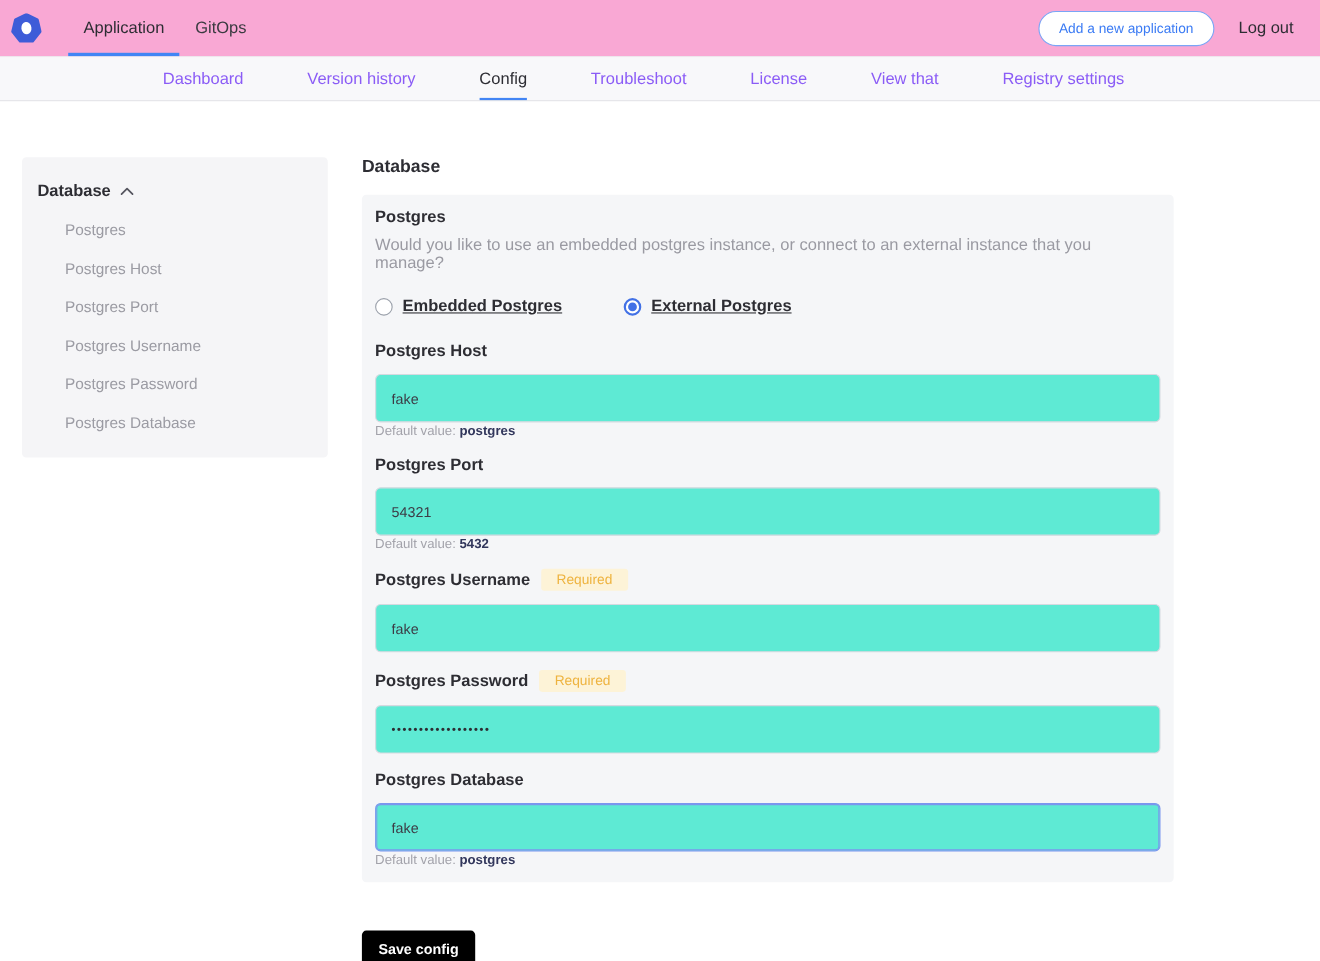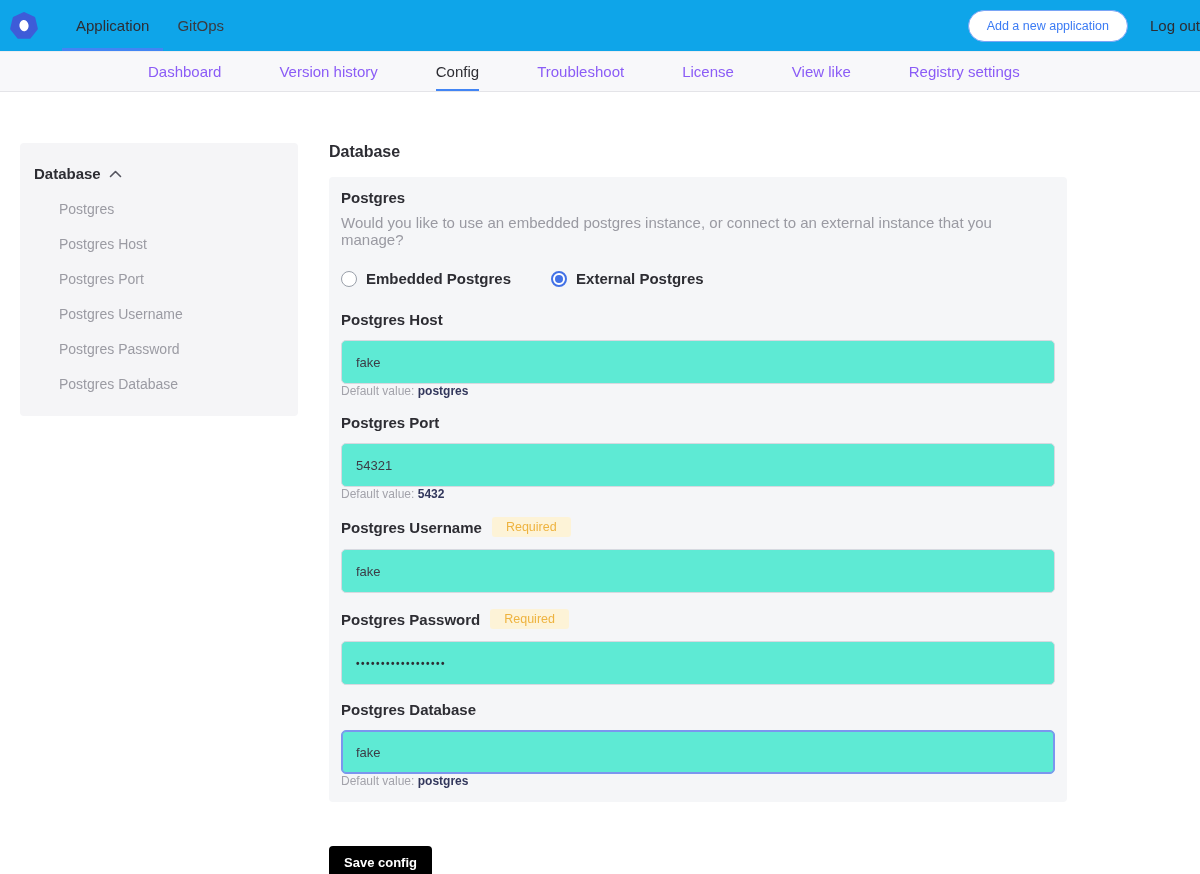--- a/index.html
+++ b/index.html
@@ -2,21 +2,21 @@
 <html><head>
 <meta charset="utf-8">
 <style>
   * { box-sizing: border-box; margin: 0; padding: 0; }
   html, body { width: 1200px; height: 874px; background: #ffffff; overflow: hidden; }
   body { font-family: "Liberation Sans", "DejaVu Sans", sans-serif; color: #323238; }
 
   
   .header {
     height: 52px; display: flex; align-items: stretch;
-    background: #0ea5e9; border-bottom: 1px solid #ededf0; padding-left: 10px; 
+    background: #f9a8d4; border-bottom: 1px solid #ededf0; padding-left: 10px; padding-right: 24px;
   }
   .logo-wrap { display: flex; align-items: center; margin-right: 24px; }
   .header-tabs { display: flex; align-items: stretch; }
   .nav-tab {
     display: flex; align-items: center; padding: 3px 14px 0 14px; cursor: pointer;
     font-size: 15px; font-weight: 500; color: #3a3a40; border-bottom: 3px solid transparent;
   }
   .nav-tab.active { border-bottom-color: #4285f4; color: #2d2d33; }
   .header-right { margin-left: auto; display: flex; align-items: center; gap: 22px; }
   .pill-btn {
@@ -46,21 +46,21 @@
   .side-items { padding-top: 4px; }
   .side-item { font-size: 14px; color: #9b9ba3; line-height: 35px; padding-left: 27px; cursor: pointer; }
 
   
   .main-col { width: 738px; }
   .section-title { font-size: 16px; font-weight: bold; color: #2d2d33; margin-bottom: 16px; }
   .card { background: #f5f6f8; border-radius: 4px; padding: 12px 12px 14px 12px; }
   .group-label { font-size: 15px; font-weight: bold; color: #2d2d33; margin-bottom: 8px; }
   .group-help { font-size: 15px; color: #9a9aa2; margin-bottom: 22px; }
 
-  .radio-row { display: flex; align-items: center; gap: 40px; margin-bottom: 24px; }
+  .radio-row { display: flex; align-items: center; gap: 56px; margin-bottom: 24px; text-decoration: underline; }
   .radio-opt { display: flex; align-items: center; gap: 9px; cursor: pointer; }
   .radio-circle { width: 16px; height: 16px; border-radius: 50%; border: 1.5px solid #9aa0aa; background: #ffffff; position: relative; flex-shrink: 0; }
   .radio-circle.checked { border: 2px solid #4271e6; }
   .radio-circle.checked::after {
     content: ""; position: absolute; left: 50%; top: 50%; transform: translate(-50%,-50%);
     width: 8px; height: 8px; border-radius: 50%; background: #4271e6;
   }
   .radio-label { font-size: 15px; font-weight: bold; color: #2d2d33; }
 
   .field { margin-bottom: 16px; }
@@ -105,21 +105,21 @@
       <span class="logout">Log out</span>
     </div>
   </header>
 
   <nav class="subnav" id="subnav-tabs">
       <div class="subnav-tab">Dashboard</div>
       <div class="subnav-tab">Version history</div>
       <div class="subnav-tab active">Config</div>
       <div class="subnav-tab">Troubleshoot</div>
       <div class="subnav-tab">License</div>
-      <div class="subnav-tab">View like</div>
+      <div class="subnav-tab">View that</div>
       <div class="subnav-tab">Registry settings</div>
     </nav>
 
   <div class="content">
 
     <aside class="sidebar">
       <div class="side-group">
         <span>Database</span>
         <svg width="13" height="8" viewBox="0 0 13 8">
           <polyline points="1.5,6.5 6.5,1.5 11.5,6.5" fill="none" stroke="#55555f" stroke-width="1.6" stroke-linecap="round" stroke-linejoin="round"></polyline>

